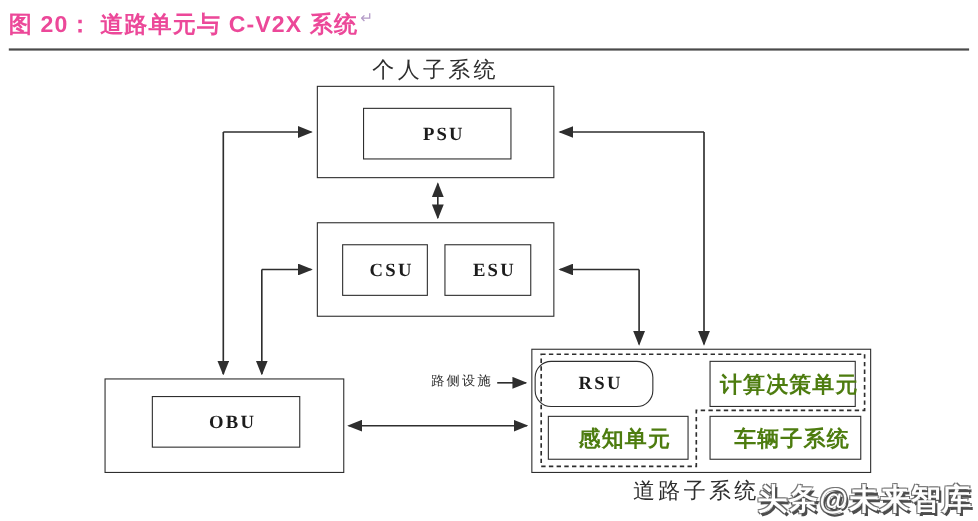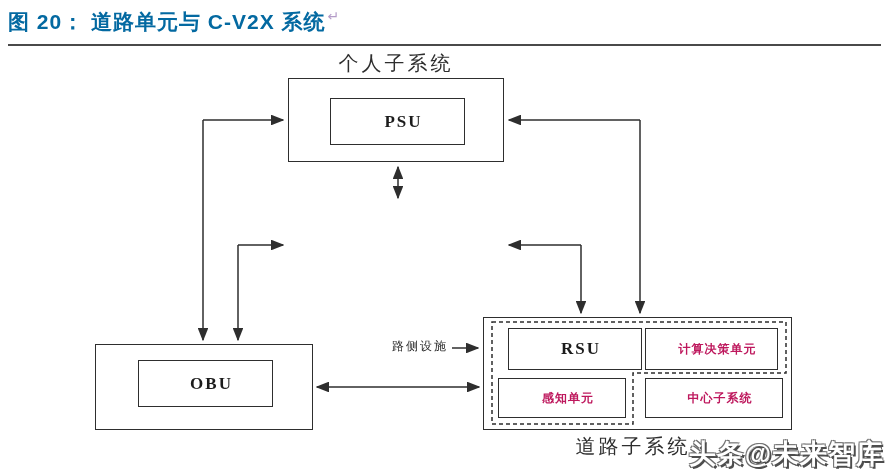--- a/index.html
+++ b/index.html
@@ -11,39 +11,39 @@
     font-family:"Liberation Serif","DejaVu Serif",serif;
     color:#2e2e2e;
   }
   
   .title-row{
     position:absolute;left:8px;top:8px;width:860px;height:30px;
     font-family:"Liberation Sans","DejaVu Sans",sans-serif;
     font-weight:bold;font-size:21px;letter-spacing:1px;
     white-space:nowrap;
   }
-  .title-text{color:#0369a1;}
+  .title-text{color:#ec4899;}
   .return-mark{color:#b49cc8;font-size:14px;font-weight:normal;vertical-align:top;margin-left:2px;}
   .hrule{
     position:absolute;left:8px;top:44px;width:873px;height:2px;
     background:#4a4a4a;
   }
   
   .box{
     position:absolute;
     border:1.5px solid #2e2e2e;
     background:transparent;
     box-sizing:border-box;
     display:flex;align-items:center;justify-content:center;padding-left:12px;
   }
   .unit-acronym{
     font-weight:bold;font-size:17px;letter-spacing:2px;color:#1c1c1c;
   }
   .unit-cn{
-    font-weight:bold;font-size:12px;letter-spacing:1px;color:#be185d;white-space:nowrap;
+    font-weight:bold;font-size:20px;letter-spacing:1px;color:#4d7c0f;white-space:nowrap;
   }
   .sys-label{
     position:absolute;
     font-size:20px;letter-spacing:3px;color:#2e2e2e;
     text-align:center;white-space:nowrap;
   }
   .roadside-caption{
     position:absolute;left:360px;top:338px;width:88px;
     font-size:12px;letter-spacing:2px;color:#2e2e2e;
     text-align:right;white-space:nowrap;
@@ -95,40 +95,48 @@
     </g>
   </svg>
 
   <div class="sys-label" style="left:288px;top:50px;width:216px;">个人子系统</div>
   <div class="box" style="left:288px;top:78px;width:216px;height:84px;">
     <div class="box" style="left:41px;top:19px;width:135px;height:47px;">
       <span class="unit-acronym">PSU</span>
     </div>
   </div>
 
+  <div class="box" style="left:288px;top:202px;width:216px;height:86px;">
+    <div class="box" style="left:22px;top:19px;width:78px;height:47px;">
+      <span class="unit-acronym">CSU</span>
+    </div>
+    <div class="box" style="left:115px;top:19px;width:79px;height:47px;">
+      <span class="unit-acronym">ESU</span>
+    </div>
+  </div>
 
   <div class="box" style="left:95px;top:344px;width:218px;height:86px;">
     <div class="box" style="left:42px;top:15px;width:135px;height:47px;text-align:center;">
       <span class="unit-acronym">OBU</span>
     </div>
   </div>
 
   <div class="roadside-caption">路侧设施</div>
 
   <div class="box" style="left:483px;top:317px;width:309px;height:113px;">
-    <div class="box" style="left:24px;top:10px;width:134px;height:42px;">
+    <div class="box" style="left:2px;top:10px;width:108px;height:42px;border-radius:15px;">
       <span class="unit-acronym">RSU</span>
     </div>
     <div class="box" style="left:161px;top:10px;width:133px;height:42px;">
       <span class="unit-cn">计算决策单元</span>
     </div>
     <div class="box" style="left:14px;top:60px;width:128px;height:40px;">
       <span class="unit-cn">感知单元</span>
     </div>
     <div class="box" style="left:161px;top:60px;width:138px;height:40px;">
-      <span class="unit-cn">中心子系统</span>
+      <span class="unit-cn">车辆子系统</span>
     </div>
   </div>
   <div class="sys-label" style="left:483px;top:433px;width:300px;">道路子系统</div>
 
   <div class="watermark">头条@未来智库</div>
 
 </div>
 
 </body></html>

